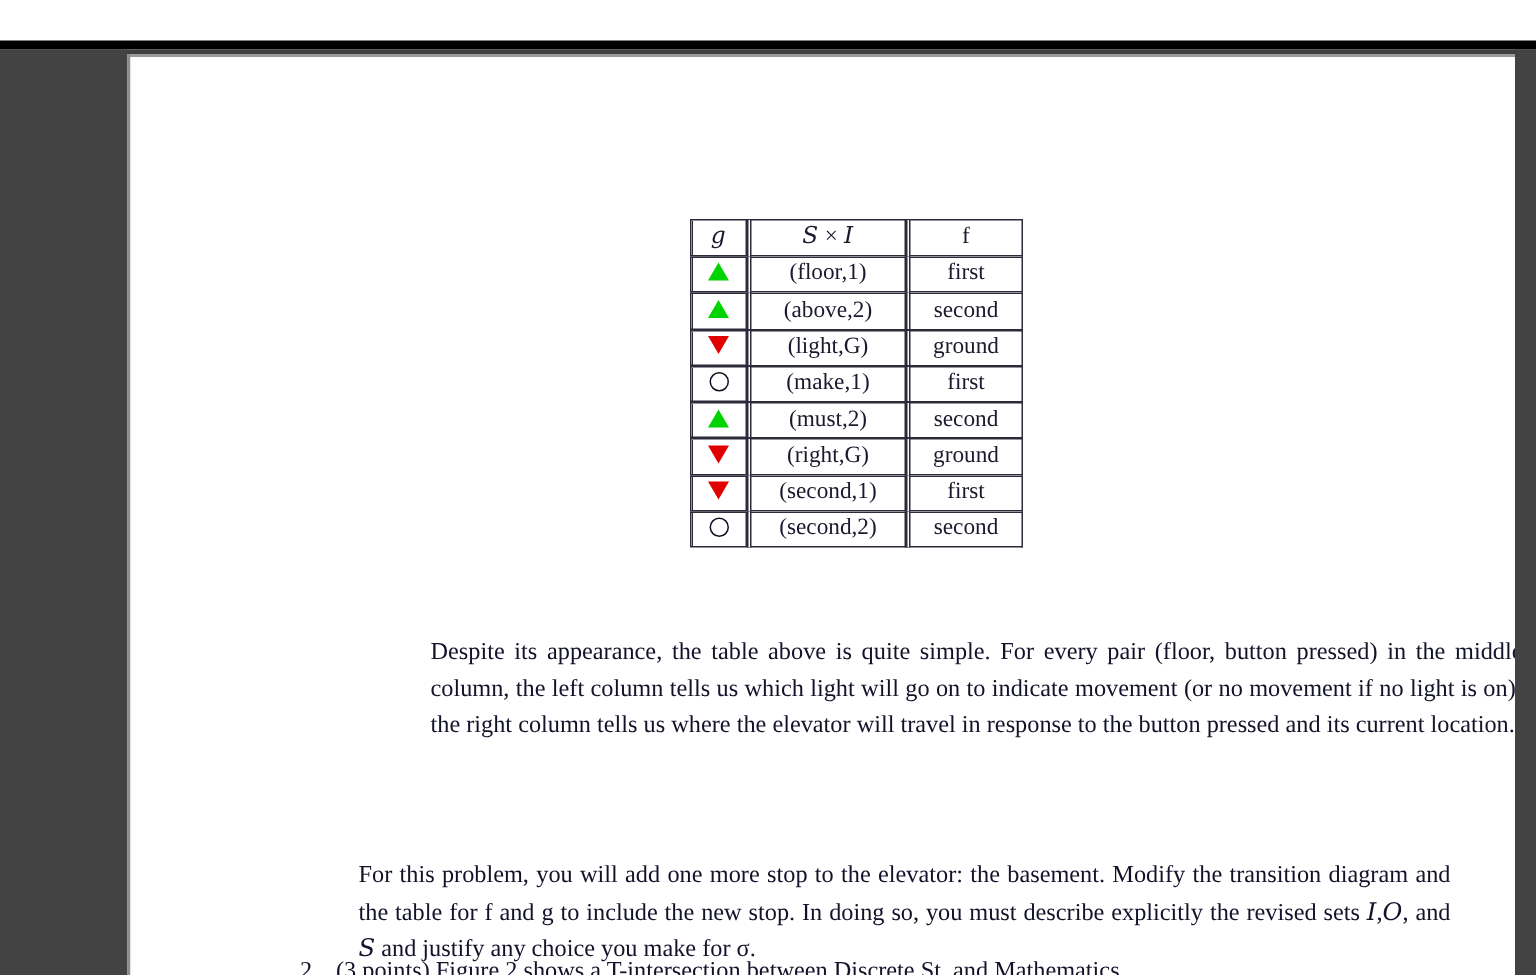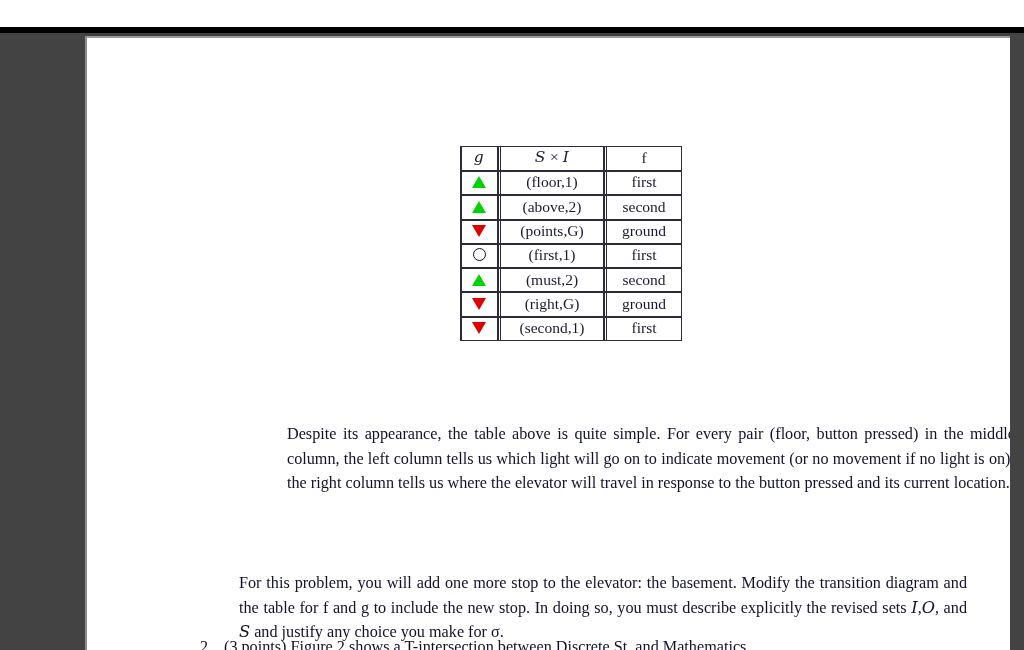--- a/index.html
+++ b/index.html
@@ -206,43 +206,48 @@
               <td class="col-si dbl-left">(floor,1)</td>
               <td class="col-f dbl-left">first</td>
             </tr>
             <tr>
               <td class="col-g"><span class="mk mk-up"></span></td>
               <td class="col-si dbl-left">(above,2)</td>
               <td class="col-f dbl-left">second</td>
             </tr>
             <tr>
               <td class="col-g"><span class="mk mk-down"></span></td>
-              <td class="col-si dbl-left">(points,G)</td>
+              <td class="col-si dbl-left">(light,G)</td>
               <td class="col-f dbl-left">ground</td>
             </tr>
             <tr>
               <td class="col-g"><span class="mk mk-circle"></span></td>
-              <td class="col-si dbl-left">(first,1)</td>
+              <td class="col-si dbl-left">(make,1)</td>
               <td class="col-f dbl-left">first</td>
             </tr>
             <tr>
               <td class="col-g"><span class="mk mk-up"></span></td>
               <td class="col-si dbl-left">(must,2)</td>
               <td class="col-f dbl-left">second</td>
             </tr>
             <tr>
               <td class="col-g"><span class="mk mk-down"></span></td>
               <td class="col-si dbl-left">(right,G)</td>
               <td class="col-f dbl-left">ground</td>
             </tr>
             <tr>
               <td class="col-g"><span class="mk mk-down"></span></td>
               <td class="col-si dbl-left">(second,1)</td>
               <td class="col-f dbl-left">first</td>
             </tr>
+            <tr>
+              <td class="col-g"><span class="mk mk-circle"></span></td>
+              <td class="col-si dbl-left">(second,2)</td>
+              <td class="col-f dbl-left">second</td>
+            </tr>
           </tbody>
       </table>
     </div>
 
     <p class="para" id="para-1">Despite its appearance, the table above is quite simple. For every pair (floor, button pressed) in the middle column, the left column tells us which light will go on to indicate movement (or no movement if no light is on); the right column tells us where the elevator will travel in response to the button pressed and its current location.</p>
 
     <p class="para" id="para-2"><span>For this problem, you will add one more stop to the elevator: the basement. Modify the transition diagram and the table for f and g to include the new stop. In doing so, you must describe explicitly the revised sets </span><span class="mathital">I</span><span>,</span><span class="mathital">O</span><span>, and </span><span class="mathital">S</span><span> and justify any choice you make for σ.</span></p>
 
     <div id="item-2"><span class="num">2.</span><span>(3 points) Figure 2 shows a T-intersection between Discrete St. and Mathematics</span></div>
 

